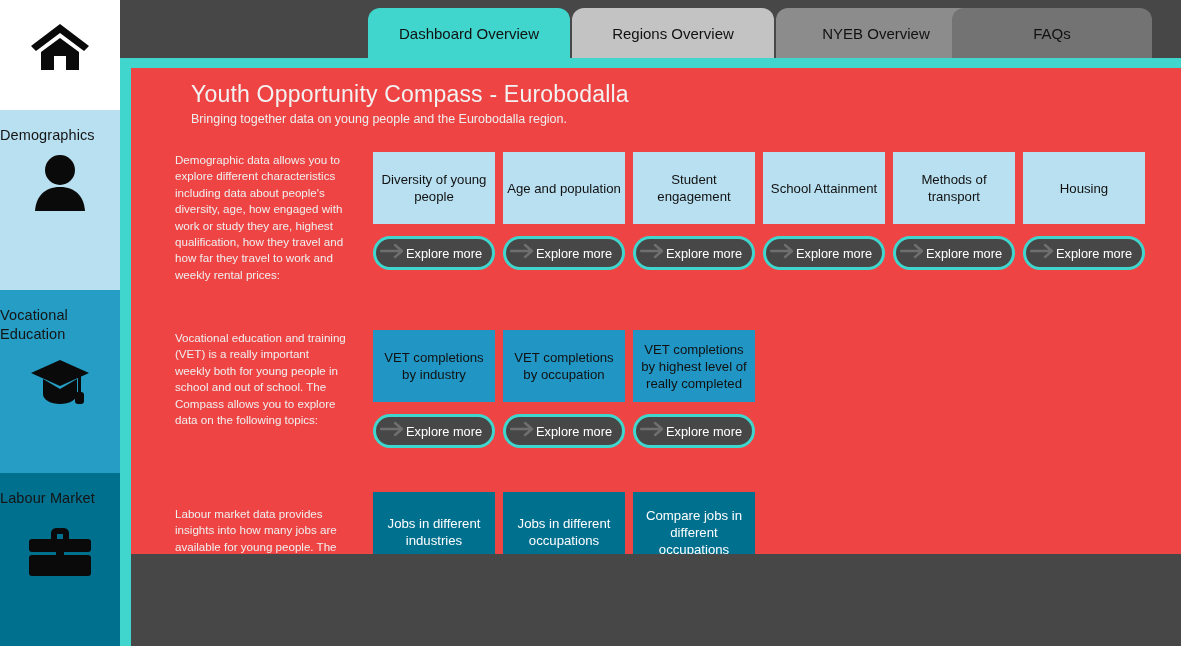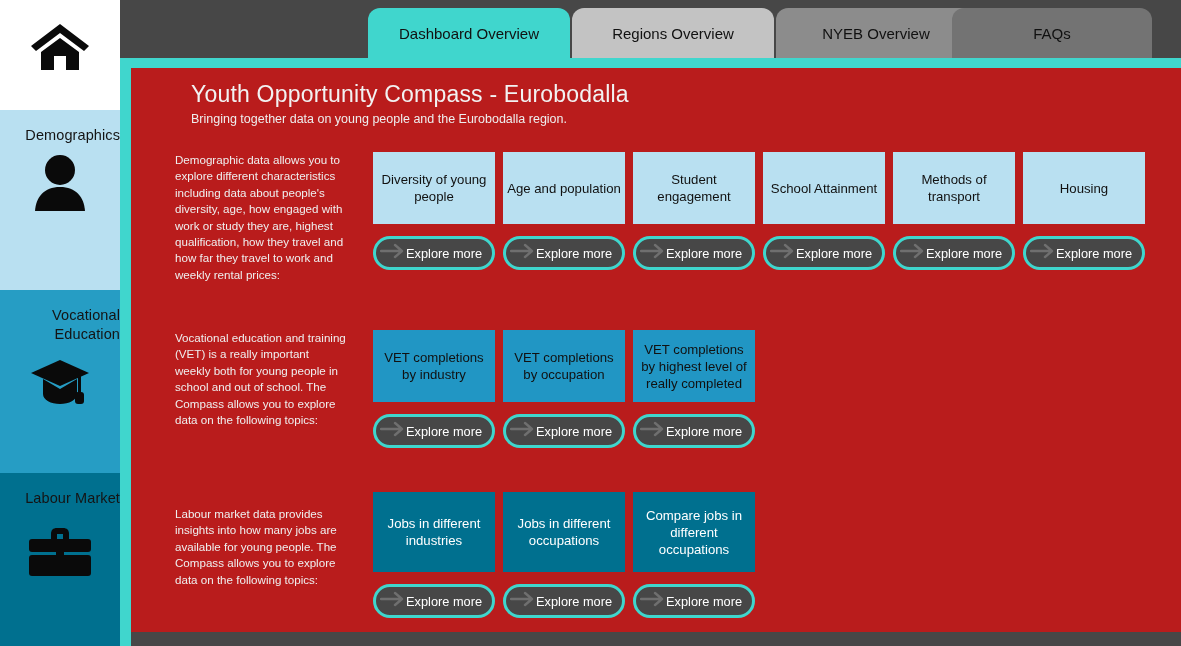--- a/index.html
+++ b/index.html
@@ -23,21 +23,21 @@
     width: 120px; height: 646px;
     display: flex; flex-direction: column;
   }
   .side-sec { position: relative; width: 120px; }
   .side-sec.home   { height: 110px; background: #ffffff; }
   .side-sec.demo   { height: 180px; background: #b9e0f1; }
   .side-sec.voc    { height: 183px; background: #269dc4; }
   .side-sec.lab    { height: 173px; background: #00708f; }
 
   .side-label {
-    text-align: right;
+    text-align: left;
     color: #141414;
     font-size: 14.5px;
     line-height: 19px;
     padding-top: 16px;
     letter-spacing: .1px;
   }
   .side-icon {
     display: flex; align-items: center; justify-content: center;
     margin-top: 8px;
   }
@@ -78,22 +78,22 @@
     position: absolute;
     left: 120px; top: 58px;
     width: 11px; height: 588px;
     background: #40d6cd;
   }
 
   
   #content {
     position: absolute;
     left: 131px; top: 68px;
-    width: 1050px; height: 564px;
-    background: #b91c1c;
+    width: 1050px; height: 486px;
+    background: #ef4444;
     overflow: hidden;
   }
 
   #page-title {
     position: absolute;
     left: 60px; top: 13px;
     color: #f2f2f2;
     font-size: 23px;
     font-weight: normal;
     letter-spacing: .2px;

